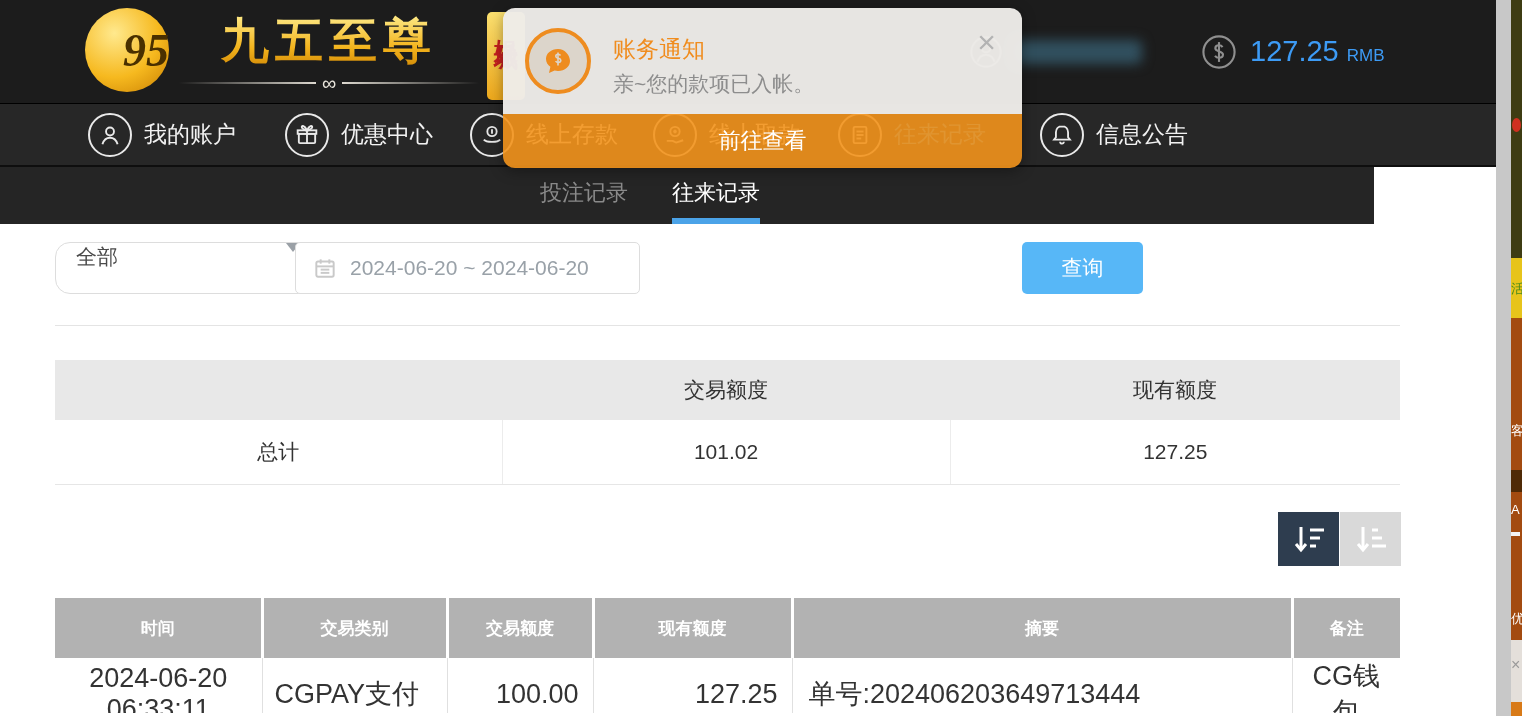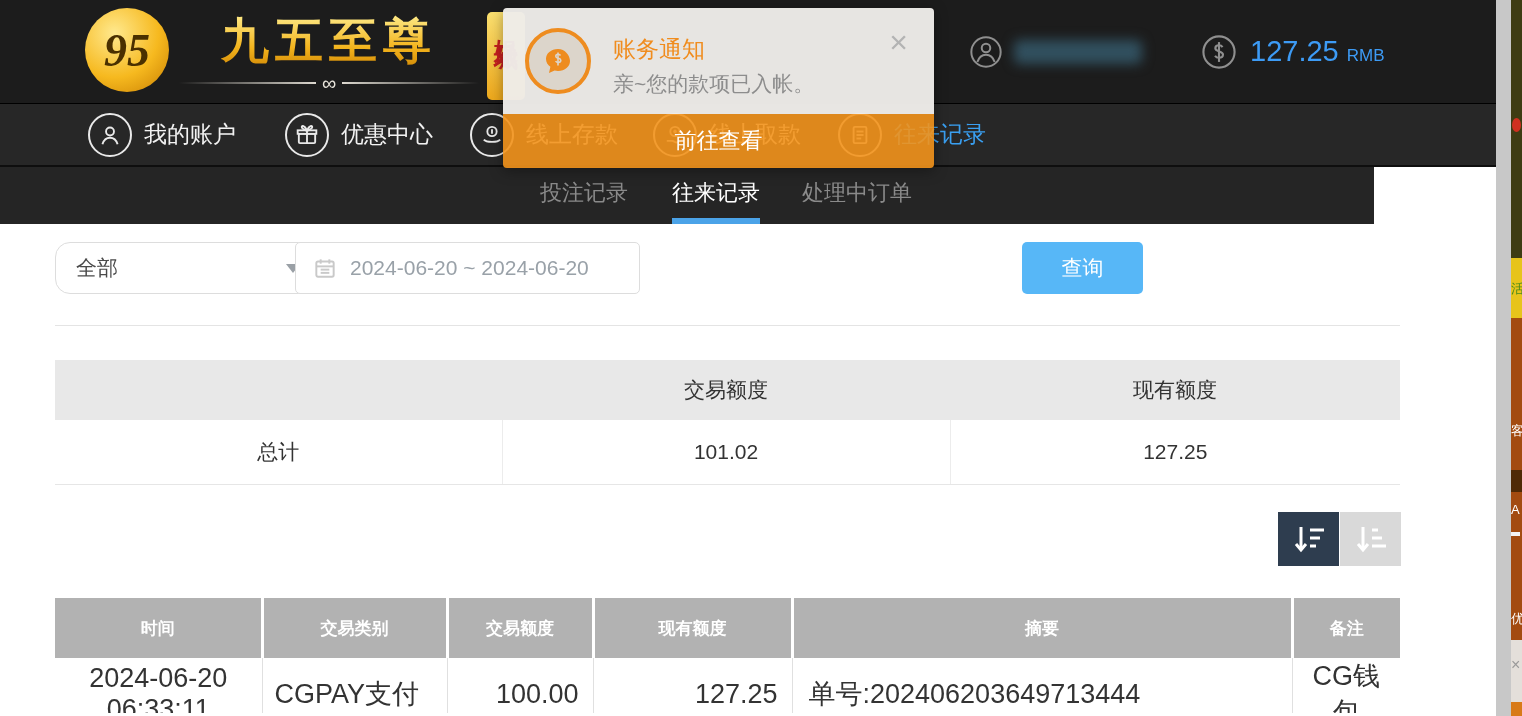--- a/index.html
+++ b/index.html
@@ -5,21 +5,21 @@
   * { margin:0; padding:0; box-sizing:border-box; }
   html,body { width:1522px; height:716px; overflow:hidden; }
   body { font-family:"Liberation Sans", sans-serif; background:#fff; }
   .page { position:relative; width:1522px; height:716px; background:#fff; overflow:hidden; }
 
   
   .topbar { position:absolute; top:0; left:0; width:1522px; height:103px; background:#1c1c1c; }
   .logo { position:absolute; left:85px; top:8px; display:flex; align-items:flex-start; cursor:pointer; }
   .logo-circle { width:84px; height:84px; border-radius:50%;
     background:radial-gradient(circle at 35% 30%, #ffe98e, #f6b91f 55%, #c87d00 100%);
-    display:flex; align-items:center; justify-content:center; }
+    display:flex; align-items:center; justify-content:flex-end; }
   .logo-circle span { font-family:"Liberation Serif", serif; font-style:italic; font-weight:bold;
     font-size:46px; color:#4a3000; }
   .logo-text-wrap { margin-left:10px; display:flex; flex-direction:column; align-items:center; }
   .logo-text { font-size:48px; font-weight:bold; letter-spacing:6px; line-height:66px;
     background:linear-gradient(180deg,#fde57e 15%,#f3b41d 60%,#c87d00 100%);
     -webkit-background-clip:text; background-clip:text; color:transparent; }
   .flourish { width:300px; height:18px; display:flex; align-items:center; color:#e9e5dc; }
   .flourish::before,.flourish::after { content:""; flex:1; height:2px;
     background:linear-gradient(90deg,transparent,#dcd8cf); }
   .flourish::after { background:linear-gradient(90deg,#dcd8cf,transparent); }
@@ -53,21 +53,21 @@
   .subtab { position:absolute; top:0; height:57px; line-height:52px; font-size:22px; color:#8a8a8a;
     cursor:pointer; }
   .subtab.t1{left:540px;} .subtab.t2{left:672px;} .subtab.t3{left:802px;}
   .subtab.active { color:#fff; }
   .subtab.active::after { content:""; position:absolute; left:0; right:0; bottom:0; height:6px;
     background:#4ba3e8; }
 
   
   .filters { position:absolute; top:242px; left:0; width:1522px; height:54px; }
   .select-box { position:absolute; left:55px; width:266px; height:52px; border:1px solid #ddd;
-    border-radius:15px; background:#fff; display:flex; align-items:center; cursor:pointer; }
+    border-radius:15px; background:#fff; display:flex; cursor:pointer; }
   .select-box .val { margin-left:20px; font-size:21px; color:#4a4a4a; }
   .select-box .caret { position:absolute; right:20px; width:0; height:0;
     border-left:7px solid transparent; border-right:7px solid transparent; border-top:9px solid #9aa0a6; }
   .date-box { position:absolute; left:295px; width:345px; height:52px; border:1px solid #ddd;
     border-radius:5px; background:#fff; display:flex; align-items:center; cursor:text; }
   .date-box .cal { width:26px; height:26px; margin-left:16px; color:#c9c9c9; }
   .date-box .val { margin-left:12px; font-size:21px; color:#99a1a8; }
   .quick-group { position:absolute; left:651px; display:flex; }
   .quick-btn { height:52px; background:#fff; border:1px solid #dcdcdc; font-size:21px; color:#c5c5c5;
     cursor:pointer; margin-left:-1px; font-family:inherit; }
@@ -110,21 +110,21 @@
     border-right:1px solid #e0e0e0; border-bottom:1px solid #e0e0e0; padding:0 12px; }
   .records td:last-child { border-right:none;margin-top:39px; }
   .records td.c-time { text-align:center; padding:0 4px; }
   .records td.c-type { text-align:left; }
   .records td.c-amt, .records td.c-bal { text-align:right; padding-right:14px; }
   .records td.c-sum { text-align:left; padding-left:16px; }
   .records td.c-note { text-align:center; }
   .row-stub { position:absolute; top:713px; left:55px; width:1345px; height:3px; background:#fff; }
 
   
-  .popup { position:absolute; top:8px; left:503px; width:431px; height:160px; border-radius:4px;
+  .popup { position:absolute; top:8px; left:503px; width:519px; height:160px; border-radius:12px;
     overflow:hidden; box-shadow:0 3px 14px rgba(0,0,0,0.35); }
   .popup-body { position:relative; height:106px; background:rgba(238,236,233,0.97); }
   .popup-ring { position:absolute; left:22px; top:20px; width:66px; height:66px; border-radius:50%;
     border:4px solid #ee8c1f; background:#dcd5cb; display:flex; align-items:center; justify-content:center; }
   .popup-ring svg { width:38px; height:38px; }
   .popup-title { position:absolute; left:110px; top:26px; font-size:23px; color:#f08c1e; }
   .popup-msg { position:absolute; left:110px; top:62px; font-size:21px; color:#8d8d8d; }
   .popup-close { position:absolute; right:26px; top:18px; font-size:32px; color:#b3b3b3; cursor:pointer;
     line-height:32px; }
   .popup-action { height:54px; background:rgba(243,147,28,0.9); color:#fff; font-size:22px;
@@ -234,26 +234,34 @@
       <span class="circ">
         <svg viewBox="0 0 24 24" fill="none" stroke="currentColor" stroke-width="1.6">
           <rect x="6.5" y="5" width="11" height="14" rx="1.2"></rect>
           <line x1="9" y1="9" x2="15" y2="9"></line>
             <line x1="9" y1="12" x2="15" y2="12"></line>
           <line x1="9" y1="15" x2="13" y2="15"></line>
         </svg>
         </span>
       <span>往来记录</span>
     </div>
+    <div class="nav-item n6">
+      <span class="circ">
+        <svg viewBox="0 0 24 24" fill="none" stroke="currentColor" stroke-width="1.6">
+          <path d="M12 4.5c-3.1 0-5.2 2.2-5.2 5.2v4.2L5.2 16h13.6l-1.6-2.1V9.7c0-3-2.1-5.2-5.2-5.2z"></path>
+          <path d="M10.4 17.8a1.6 1.6 0 0 0 3.2 0"></path>
+        </svg>
+        </span>
+      <span>信息公告</span>
+    </div>
   </nav>
 
   <div class="subtabs">
     <div class="subtab t1">投注记录</div>
     <div class="subtab t2 active">往来记录</div>
-    <div class="subtab t3">处理中订单</div>
   </div>
 
   <div class="filters">
     <div class="select-box">
       <span class="val">全部</span>
       <span class="caret"></span>
     </div>
     <div class="date-box">
       <svg class="cal" viewBox="0 0 24 24" fill="none" stroke="currentColor" stroke-width="1.8">
         <rect x="4" y="6" width="16" height="14" rx="1.5"></rect>

